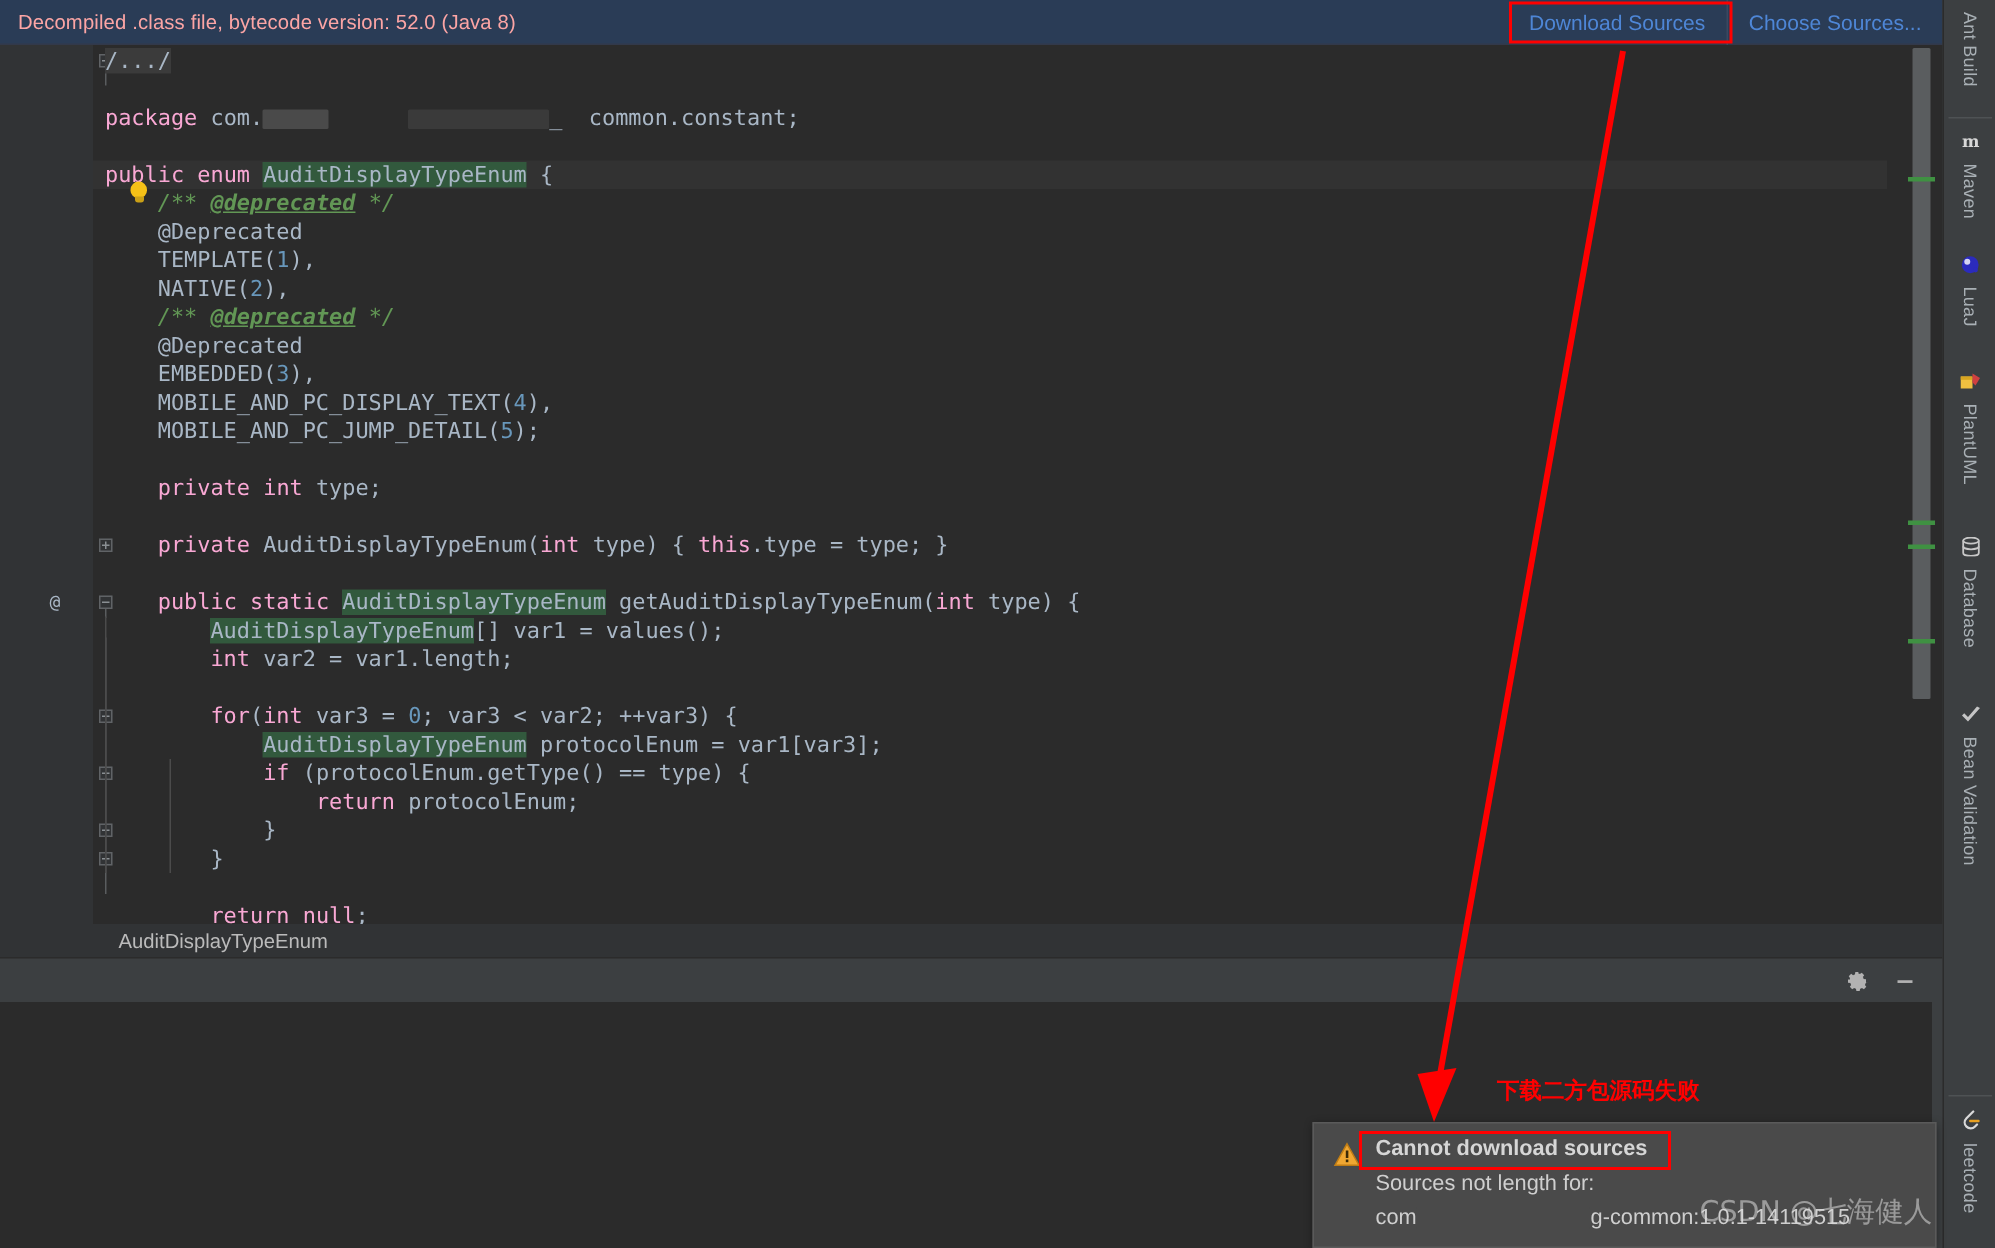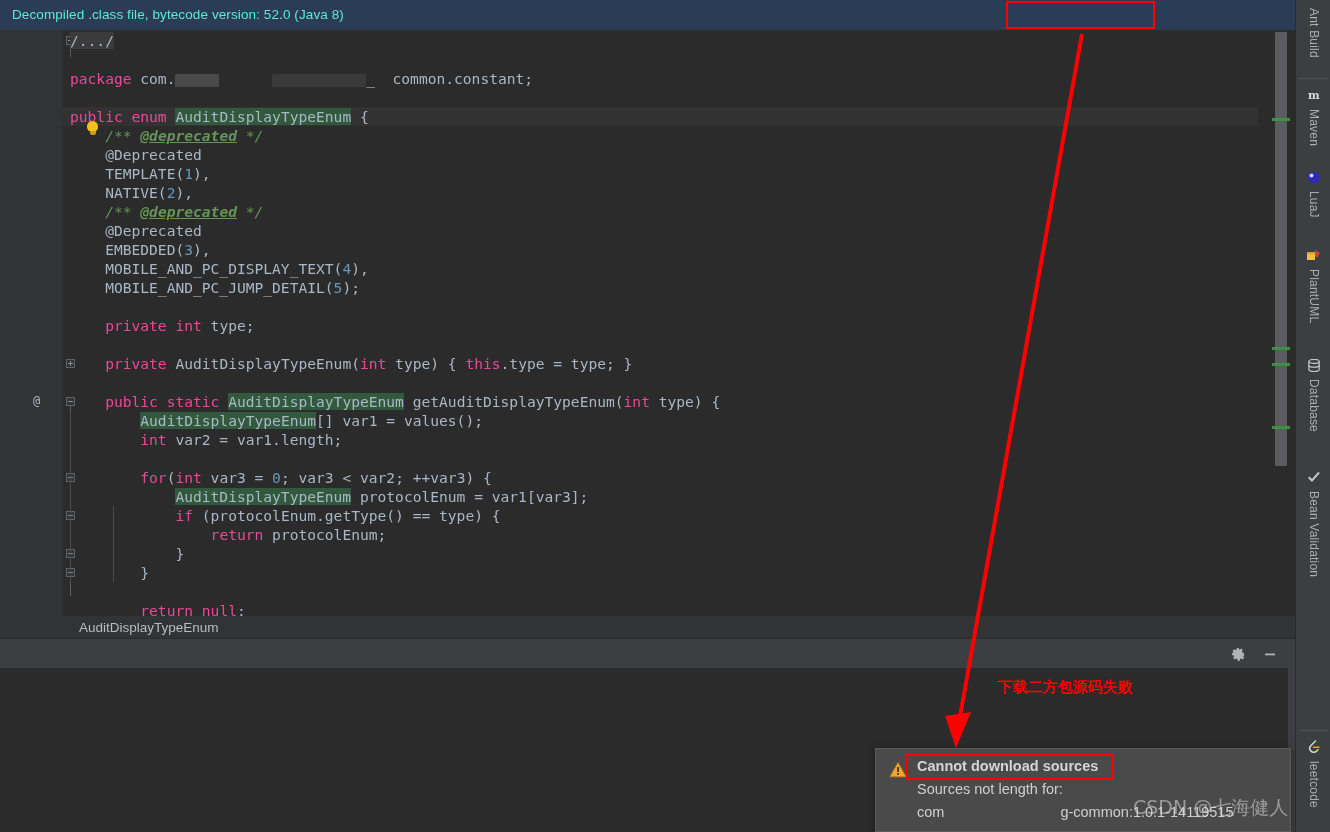--- a/index.html
+++ b/index.html
@@ -13,21 +13,21 @@
 
   
   .banner{
     position:absolute;left:0;top:0;width:1295px;height:30px;
     background:#2a3c56;
     border-bottom:1px solid #32394a;
     display:flex;align-items:center;
     box-sizing:border-box;
   }
   .banner-text{
-    color:#5eead4;font-size:13.5px;padding-left:12px;white-space:nowrap;
+    color:#fca5a5;font-size:13.5px;padding-left:12px;white-space:nowrap;
     letter-spacing:.1px;
   }
   .banner-actions{margin-left:auto;display:flex;align-items:center;height:100%;}
   .banner-link{
     color:#4e86d6;font-size:14px;padding:0 14px;white-space:nowrap;cursor:pointer;
     line-height:30px;height:30px;display:block;
   }
   .sep-v{width:1px;height:30px;background:#3a4861;}
   .hl-red-box{
     position:absolute;left:1006px;top:1px;width:149px;height:28px;
@@ -68,21 +68,21 @@
 
   .code{
     position:absolute;left:62px;top:0;width:1233px;height:586px;
     font-family:"DejaVu Sans Mono", monospace;font-size:14.6px;
     white-space:pre;color:#a9b7c6;
   }
   .cl{position:absolute;left:8px;line-height:19px;height:19px;white-space:pre;}
   .curline{
     position:absolute;left:62px;width:1196px;height:19px;background:#323232;
   }
-  .kw{color:#ec4899;}
+  .kw{color:#f9a8d4;}
   .num{color:#6897bb;}
   .cmt{color:#629755;font-style:italic;}
   .cmtd{color:#629755;font-style:italic;text-decoration:underline;font-weight:bold;}
   .sel{background:#32593d;}
   .foldtxt{background:#3b3b3b;color:#a9b7c6;}
   .redact{display:inline-block;vertical-align:middle;background:#4a4a4a;height:13px;border-radius:1px;}
   .redact.d{background:#3a3a3a;}
   .bulb{
     position:absolute;width:13px;height:16px;
   }
@@ -151,35 +151,40 @@
   .balloon-l1{position:absolute;left:41px;top:32px;color:#cfcfcf;font-size:14.5px;white-space:nowrap;}
   .balloon-l2{position:absolute;left:41px;top:55px;color:#cfcfcf;font-size:14.5px;white-space:nowrap;}
   .balloon-box{
     position:absolute;left:906px;top:754px;width:208px;height:26px;
     border:2px solid #ff0000;box-sizing:border-box;pointer-events:none;
   }
 
   
   .overlay{position:absolute;left:0;top:0;width:1330px;height:832px;pointer-events:none;}
   .cn-note{
-    position:absolute;left:998px;top:678px;color:#ff0000;font-size:15px;font-weight:bold;
+    position:absolute;left:998px;top:718px;color:#ff0000;font-size:15px;font-weight:bold;
     white-space:nowrap;font-family:"DejaVu Sans", sans-serif;
   }
   .watermark{
     position:absolute;left:1133px;top:795px;color:rgba(220,220,220,.55);
     font-size:19px;white-space:nowrap;font-family:"DejaVu Sans", sans-serif;
   }
 </style>
 </head>
 <body>
 
 <div id="root">
 
   <div class="banner">
     <div class="banner-text">Decompiled .class file, bytecode version: 52.0 (Java 8)</div>
+    <div class="banner-actions">
+      <div class="banner-link">Download Sources</div>
+      <div class="sep-v"></div>
+      <div class="banner-link">Choose Sources...</div>
+    </div>
   </div>
   <div class="hl-red-box"></div>
 
   <div class="editor">
     <div class="left-marker">
       <div class="blue" style="top:225px;height:52px;"></div>
     </div>
     <div class="gutter"></div>
     <div id="curlines">
         <div class="curline" style="top: 77px;"></div>

